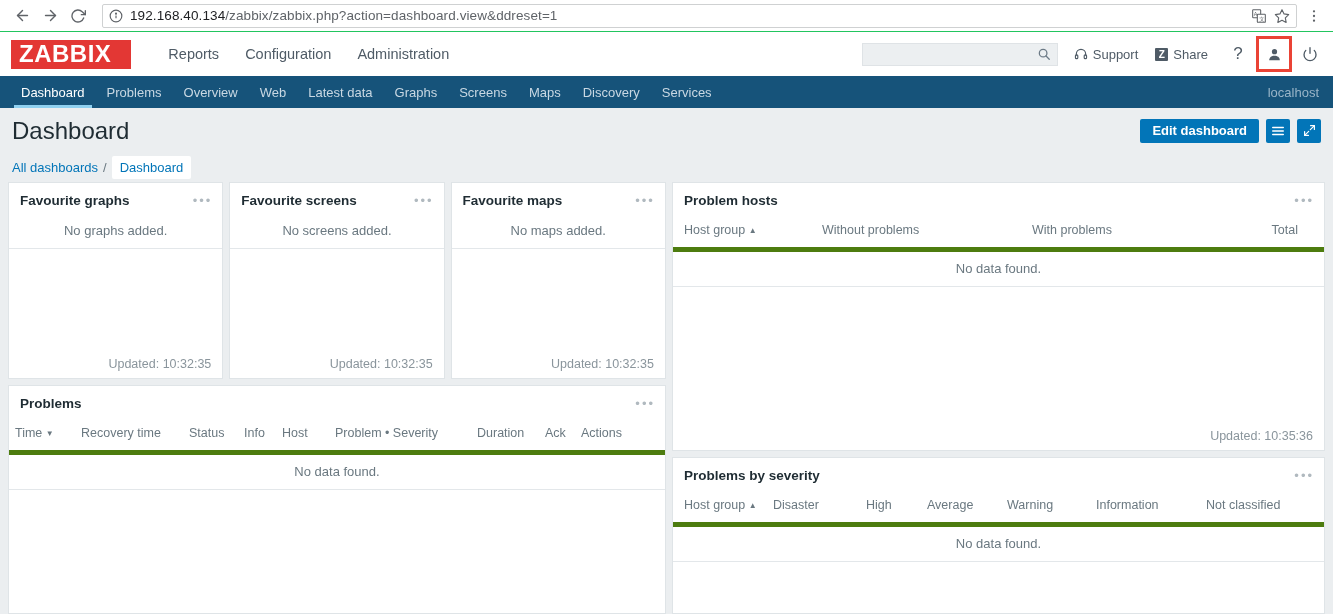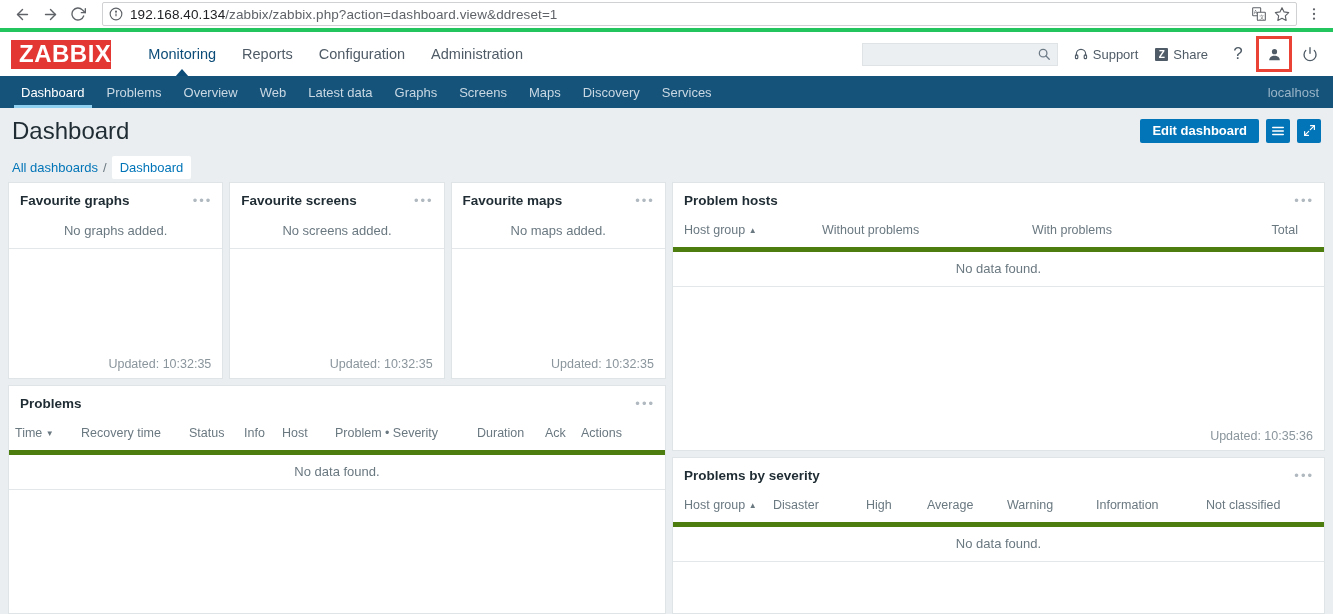--- a/index.html
+++ b/index.html
@@ -10,21 +10,21 @@
     background: #ffffff;
     overflow: hidden;
   }
 
   
   .browser-bar {
     height: 32px; width: 1333px;
     background: #ffffff;
     display: flex; align-items: center;
     padding: 0 8px;
-    border-bottom: 4px solid #22c55e;
+    border-bottom: 1px solid #22c55e;
   }
   .nav-btn {
     width: 28px; height: 28px;
     display: flex; align-items: center; justify-content: center;
     color: #5f6368; flex: 0 0 auto;
   }
   .nav-btn svg { display:block; }
   .omnibox {
     flex: 1 1 auto; height: 24px;
     border: 1px solid #cfd1d2; border-radius: 2px;
@@ -49,21 +49,21 @@
     background: #ffffff;
     display: flex; align-items: center;
     position: relative;
   }
   .logo {
     background: #e33734;
     color: #ffffff;
     font-weight: 700;
     font-size: 24px;
     letter-spacing: 0.5px;
-    padding: 2px 0 3px 8px;
+    padding: 2px 20px 3px 8px;
     margin-left: 11px;
     line-height: 1;
     font-family: "Liberation Sans", sans-serif;
   }
   .top-menu { display: flex; align-items: center; margin-left: 24px; height: 44px; }
   .top-menu-item {
     font-size: 14.5px; color: #4f5b66;
     padding: 0 13px; height: 44px;
     display: flex; align-items: center;
     position: relative;
@@ -311,23 +311,20 @@
         <circle cx="12" cy="12" r="1.7"></circle>
         <circle cx="12" cy="19" r="1.7"></circle>
       </svg>
   </div>
 </div>
 
 <div class="zbx-header">
   <div class="logo">ZABBIX</div>
 
   <div class="top-menu">
-    <div class="top-menu-item active">
-        <span>Monitoring</span>
-      </div>
     <div class="top-menu-item">
         <span>Reports</span>
       </div>
     <div class="top-menu-item">
         <span>Configuration</span>
       </div>
     <div class="top-menu-item">
         <span>Administration</span>
       </div>
   </div>

